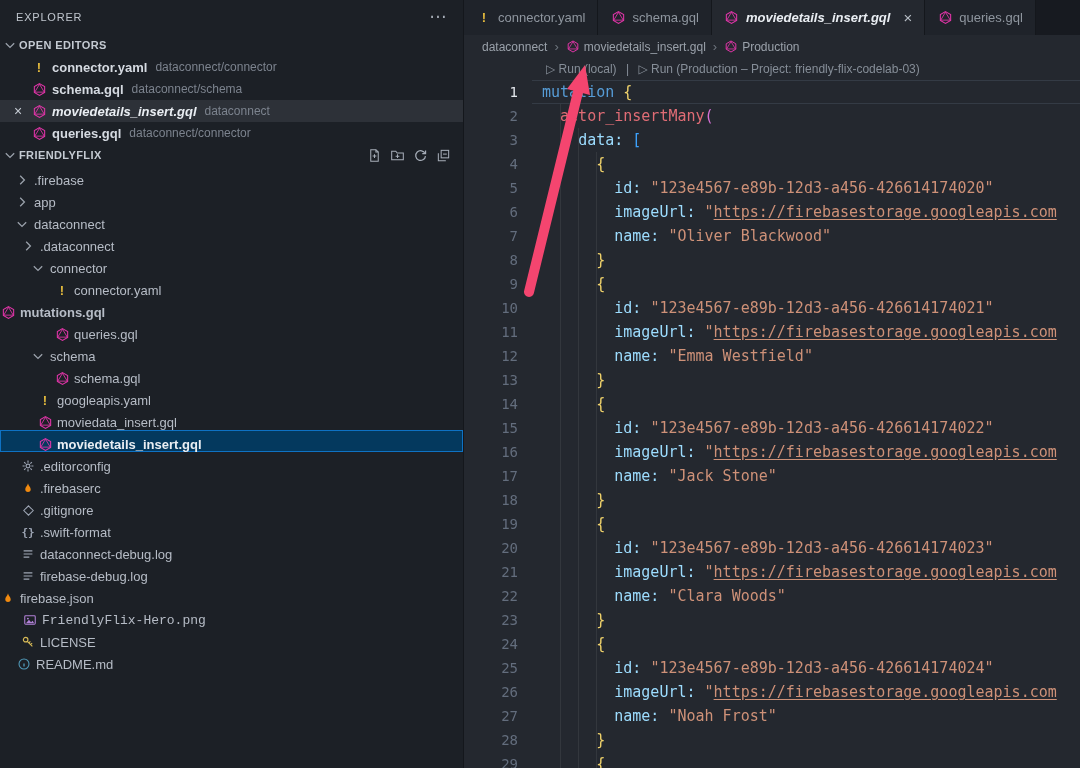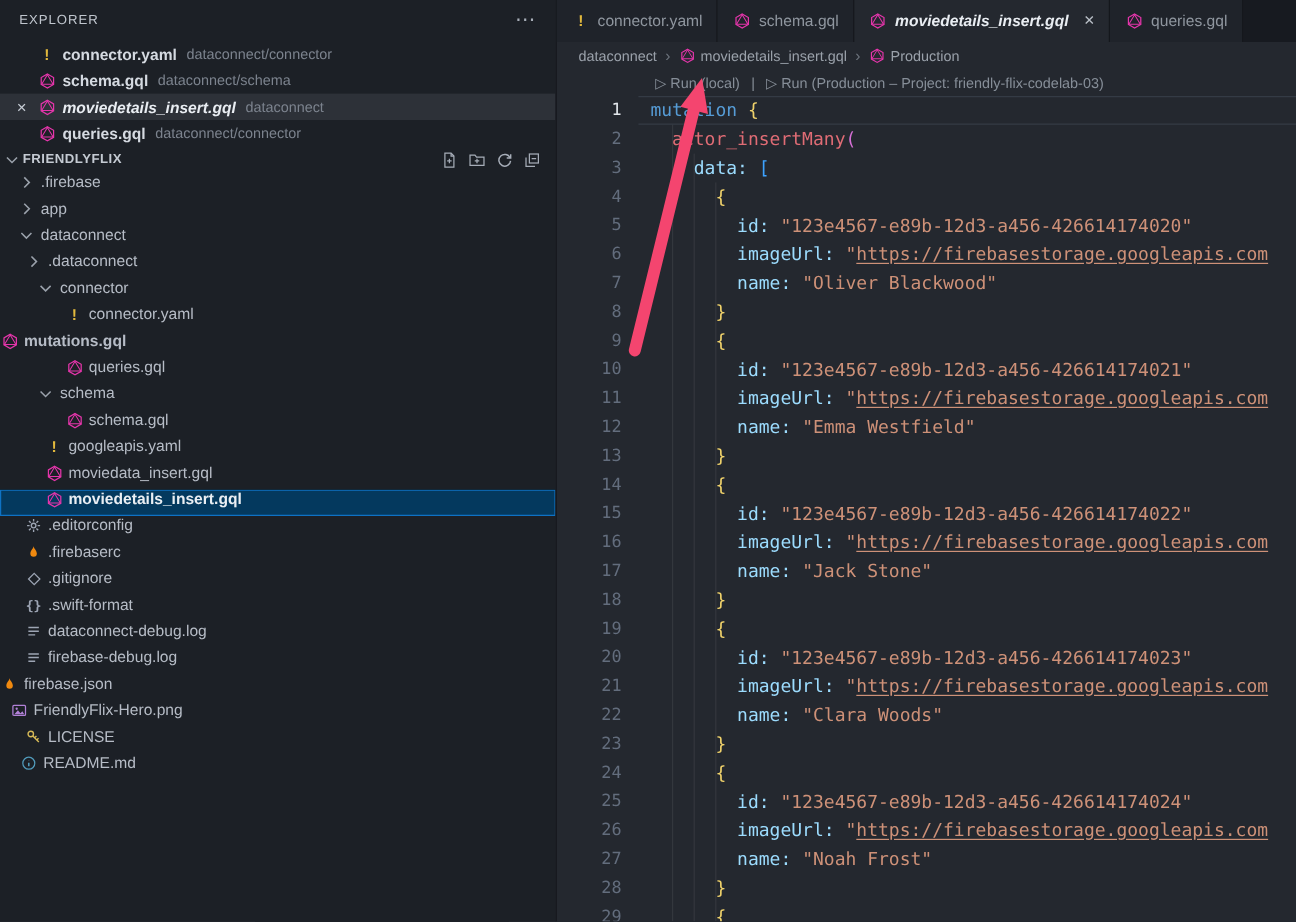--- a/index.html
+++ b/index.html
@@ -26,21 +26,21 @@
   .tbr{font-family:"DejaVu Sans Mono",monospace;font-size:11px;font-weight:bold}
 
   .oe-row{height:22px;display:flex;align-items:center;gap:5px;padding-left:10px;cursor:pointer}
   .oe-row.active{background:#2d3138}
   .oe-close{width:16px;text-align:center;color:#c6ccd4;font-size:14px}
   .oe-name{color:#d5dae1;font-weight:600}
   .oe-row.active .oe-name{color:#e9edf2}
   .it{font-style:italic}
   .oe-path{color:#7c838e;font-size:12px;margin-left:3px}
 
-  .tree-row{height:22px;display:flex;align-items:flex-start;cursor:pointer}
+  .tree-row{height:22px;display:flex;align-items:flex-end;cursor:pointer}
   .tree-row .name{margin-left:4px;color:#b6bcc6}
   .tree-row.selected{background:var(--selection-bg,#04395e);box-shadow:inset 0 0 0 1px var(--selection-border,#0e72c4)}
   .tree-row.selected .name{color:#eaeef3;font-weight:600}
 
   
   .editor{flex:1;min-width:0;display:flex;flex-direction:column;background:#24282f;border-left:1px solid #14171c}
   .tabbar{height:35px;background:#171a20;display:flex;flex:none}
   .tab{display:flex;align-items:center;gap:6px;padding:0 12px;background:#1f232a;border-right:1px solid #14171c;font-size:13px;color:#8f969f;cursor:pointer}
   .tab.active{background:#24282f;color:#e9edf2}
   .tab.active .tab-label{font-weight:600}
@@ -76,20 +76,28 @@
 <body>
 
 <div class="app">
 
   <aside class="sidebar">
     <div class="explorer-header">
       <span>EXPLORER</span>
       <span class="more">⋯</span>
     </div>
 
+    <div class="section-header">
+      <span class="sh-chev icw ic-chev_d">
+          <svg viewBox="0 0 16 16" width="16" height="16">
+            <path d="M3.8 6.2l4.2 4.2 4.2-4.2" fill="none" stroke="currentColor" stroke-width="1.3"></path>
+          </svg>
+        </span>
+      <span class="sh-label">OPEN EDITORS</span>
+    </div>
     <div id="open-editors">
         <div class="oe-row">
           <span class="oe-close"></span>
           <span class="icw ic-warning">!</span>
           <span class="oe-name">connector.yaml</span>
           <span class="oe-path">dataconnect/connector</span>
         </div>
         <div class="oe-row">
           <span class="oe-close"></span>
           <span class="icw ic-graphql">
@@ -311,21 +319,21 @@
           <span class="name">firebase-debug.log</span>
         </div>
         <div class="tree-row" style="">
           <span class="icw ic-flame">
             <svg viewBox="0 0 16 16" width="14" height="14">
               <path d="M8 1.6C8.3 4.6 4.9 6.4 4.9 9.5a3.1 3.1 0 0 0 6.2 0C11.1 6.4 7.7 4.6 8 1.6z" fill="currentColor"></path>
             </svg>
           </span>
           <span class="name">firebase.json</span>
         </div>
-        <div class="tree-row" style="padding-left: 8px;">
+        <div class="tree-row" style="padding-left: 22px; font-family: Liberation Mono, monospace;">
           <span class="icw ic-image">
             <svg viewBox="0 0 16 16" width="14" height="14">
               <rect x="2" y="3.2" width="12" height="9.6" rx="1" fill="none" stroke="currentColor" stroke-width="1.2"></rect>
               <circle cx="5.6" cy="6.4" r="1.1" fill="currentColor"></circle>
               <path d="M3.4 11.6 6.8 7.8l2.4 2.8 1.8-1.8 1.8 2.8z" fill="currentColor"></path>
             </svg>
           </span>
           <span class="name">FriendlyFlix-Hero.png</span>
         </div>
         <div class="tree-row" style="padding-left: 20px;">

